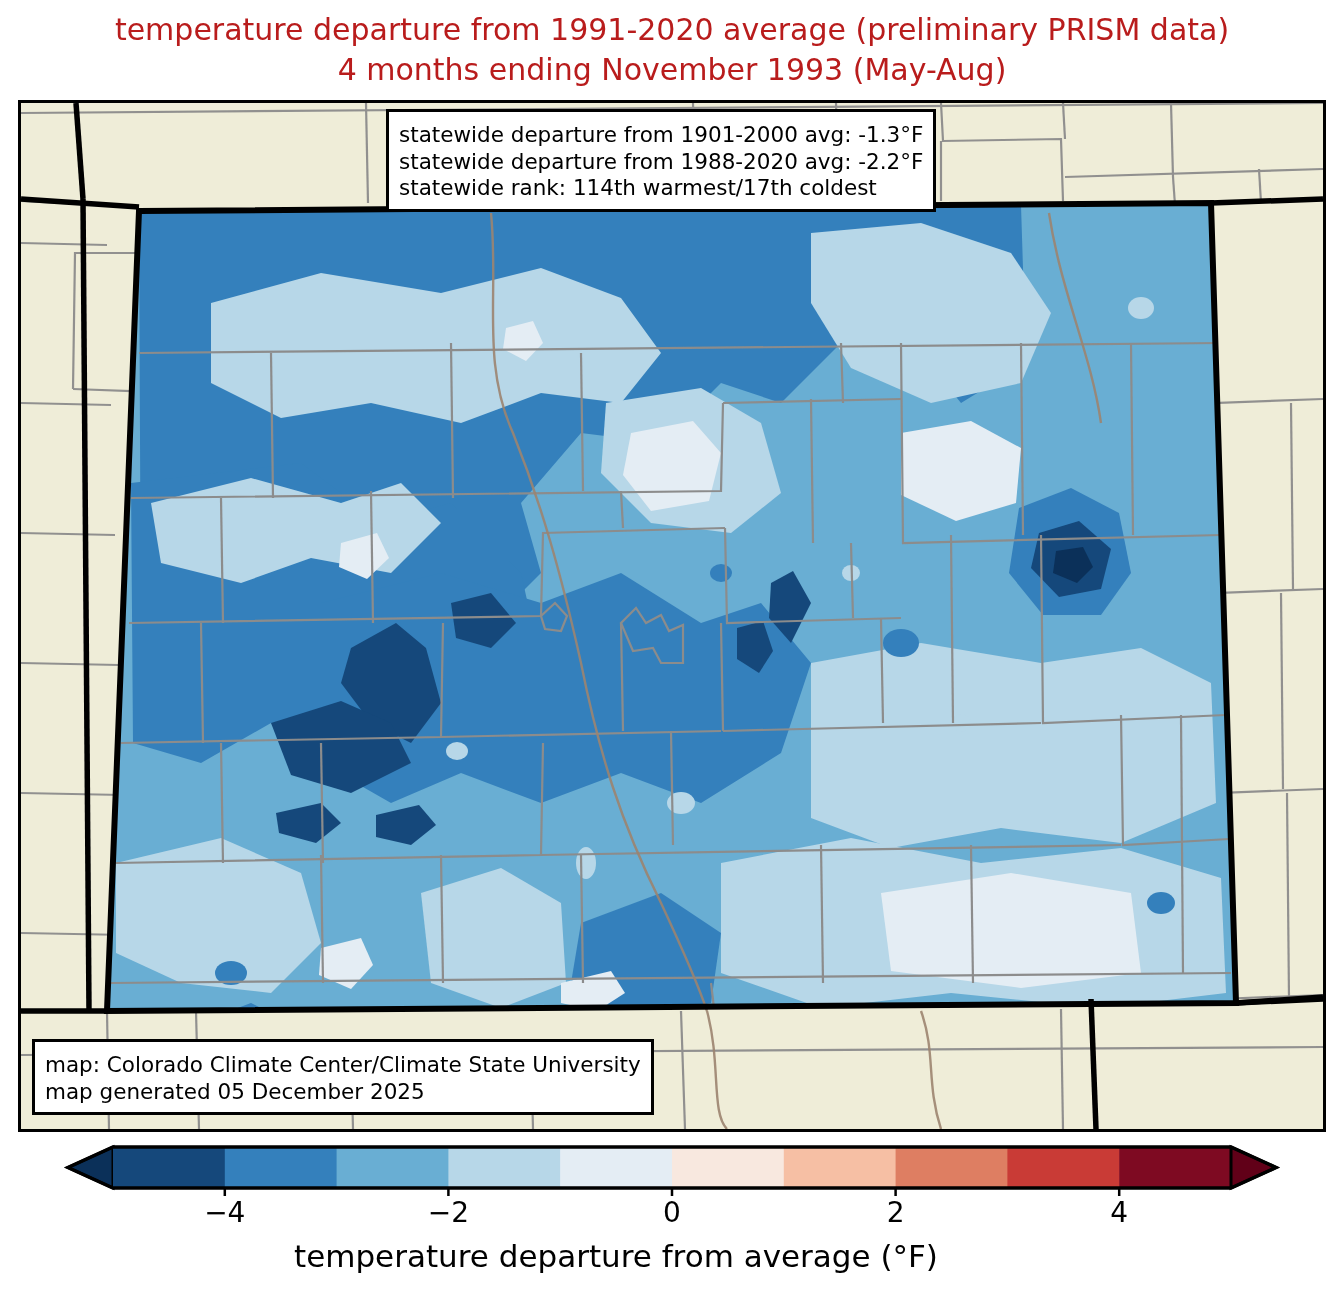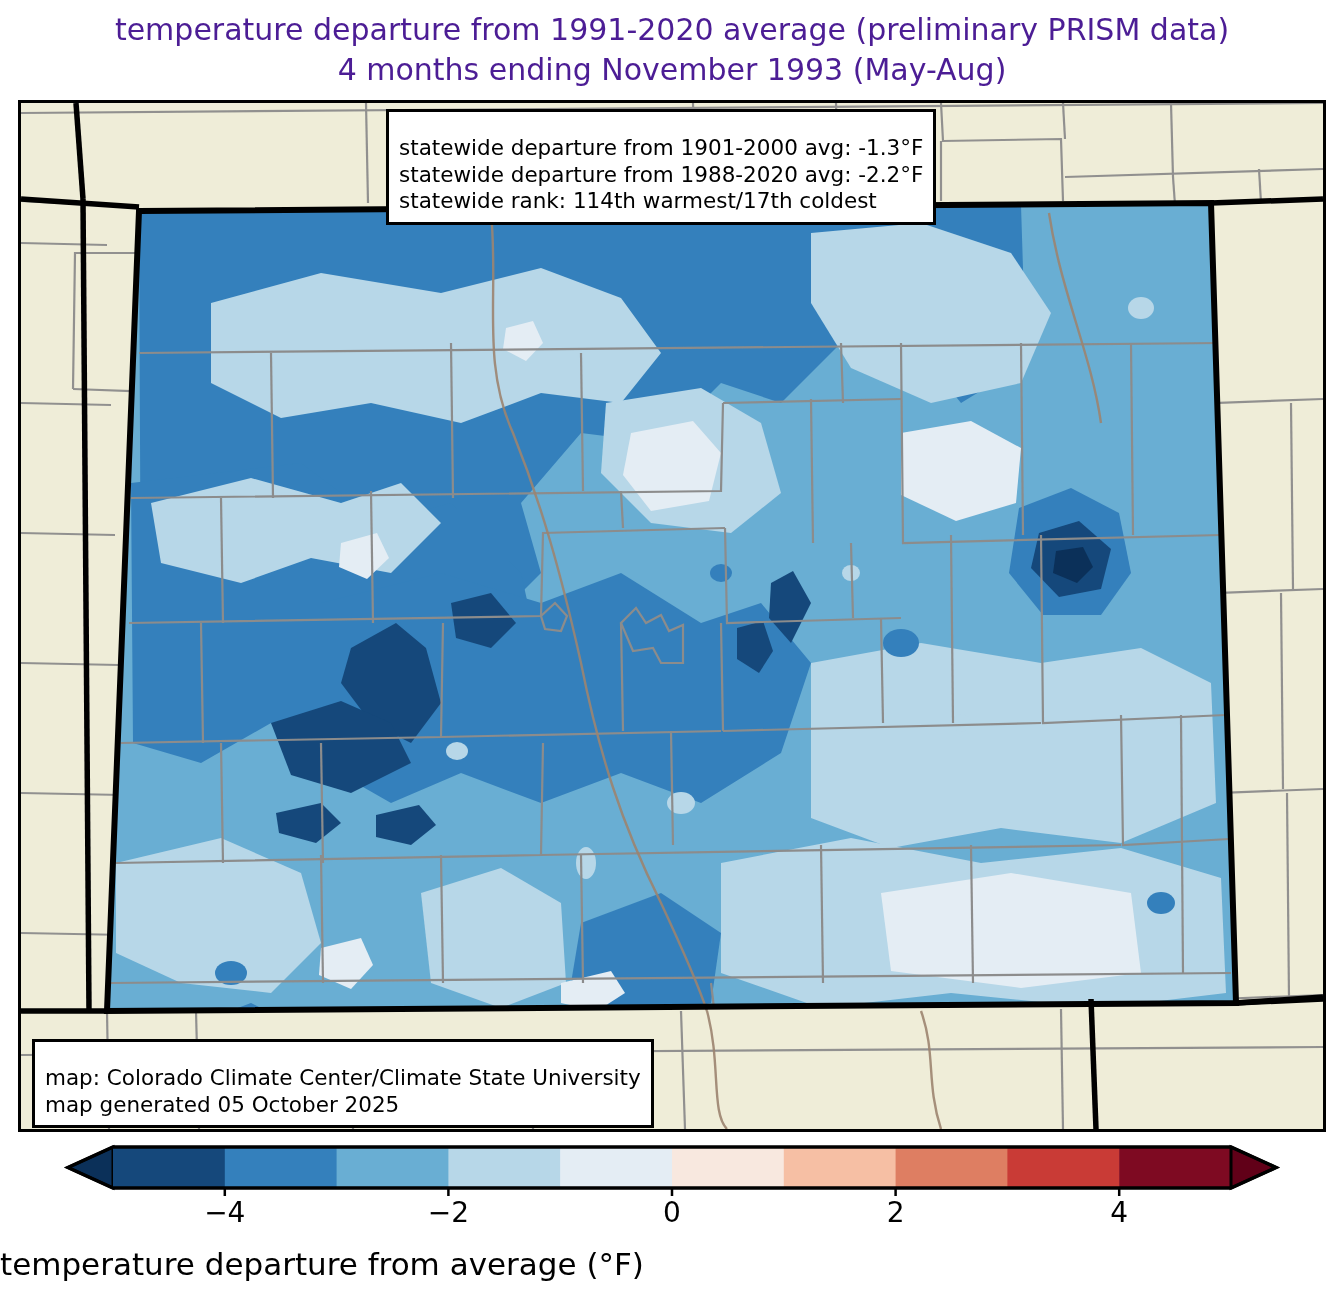--- a/index.html
+++ b/index.html
@@ -1,41 +1,41 @@
 <!DOCTYPE html>
 <html><head>
 <meta charset="utf-8">
 <style>
   html,body{margin:0;padding:0;background:#ffffff;}
   body{width:1344px;height:1299px;font-family:"DejaVu Sans","Liberation Sans",sans-serif;color:#000;overflow:hidden;}
   #root{position:relative;width:1344px;height:1299px;}
 
   
   .title-block{position:absolute;left:0;top:10px;width:1344px;text-align:center;}
-  .title-line{font-size:30px;line-height:40px;color:#4c1d95;white-space:nowrap;}
+  .title-line{font-size:30px;line-height:40px;color:#b91c1c;white-space:nowrap;}
 
   
   .map-frame{position:absolute;left:18px;top:100px;width:1308px;height:1032px;
              border:3px solid #000;box-sizing:border-box;background:#EFEDD8;overflow:hidden;}
   .map-svg{position:absolute;left:0;top:0;width:100%;height:100%;display:block;}
 
   
   .anno-box{position:absolute;background:#ffffff;border:3px solid #000;
-            padding:23px 10px 7px 10px;box-sizing:border-box;}
+            padding:10px 10px 7px 10px;box-sizing:border-box;}
   .anno-line{font-size:21.5px;line-height:26.5px;white-space:nowrap;color:#000;}
   #stats-box{left:386px;top:109px;}
   #source-box{left:32px;top:1039px;}
 
   
   .cbar-wrap{position:absolute;left:0;top:1140px;width:1344px;height:159px;}
   .cbar-svg{position:absolute;left:0;top:0;}
   .cbar-ticklabels{position:absolute;left:0;top:56px;width:1344px;height:40px;}
   .cbar-ticklabel{position:absolute;top:0;font-size:28px;line-height:34px;
                   text-align:center;transform:translateX(-50%);white-space:nowrap;}
-  .cbar-axis-label{position:absolute;left:0;top:104px;width:1232px;text-align:left;
+  .cbar-axis-label{position:absolute;left:0;top:96px;width:1232px;text-align:center;
                    font-size:31px;line-height:40px;white-space:nowrap;}
 </style>
 </head>
 <body>
 
 <div id="root">
 
   <div class="title-block">
     <div class="title-line">temperature departure from 1991-2020 average (preliminary PRISM data)</div>
     <div class="title-line">4 months ending November 1993 (May-Aug)</div>
@@ -228,21 +228,21 @@
   </div>
 
   <div class="anno-box" id="stats-box">
     <div class="anno-line">statewide departure from 1901-2000 avg: -1.3°F</div>
     <div class="anno-line">statewide departure from 1988-2020 avg: -2.2°F</div>
     <div class="anno-line">statewide rank: 114th warmest/17th coldest</div>
   </div>
 
   <div class="anno-box" id="source-box">
     <div class="anno-line">map: Colorado Climate Center/Climate State University</div>
-    <div class="anno-line">map generated 05 October 2025</div>
+    <div class="anno-line">map generated 05 December 2025</div>
   </div>
 
   <div class="cbar-wrap">
     <svg class="cbar-svg" width="1344" height="56" viewBox="0 0 1344 56">
       <g id="cbar-bands">
           <polygon points="113,7 113,48 68,27.5" fill="#0B3059" stroke="#000" stroke-width="3" stroke-linejoin="miter"></polygon>
           <rect x="113" y="7" width="112.39999999999999" height="41" fill="#15487B"></rect>
           <rect x="224.8" y="7" width="112.39999999999999" height="41" fill="#3480BC"></rect>
           <rect x="336.6" y="7" width="112.39999999999999" height="41" fill="#69AED3"></rect>
           <rect x="448.4" y="7" width="112.39999999999999" height="41" fill="#B7D7E8"></rect>

